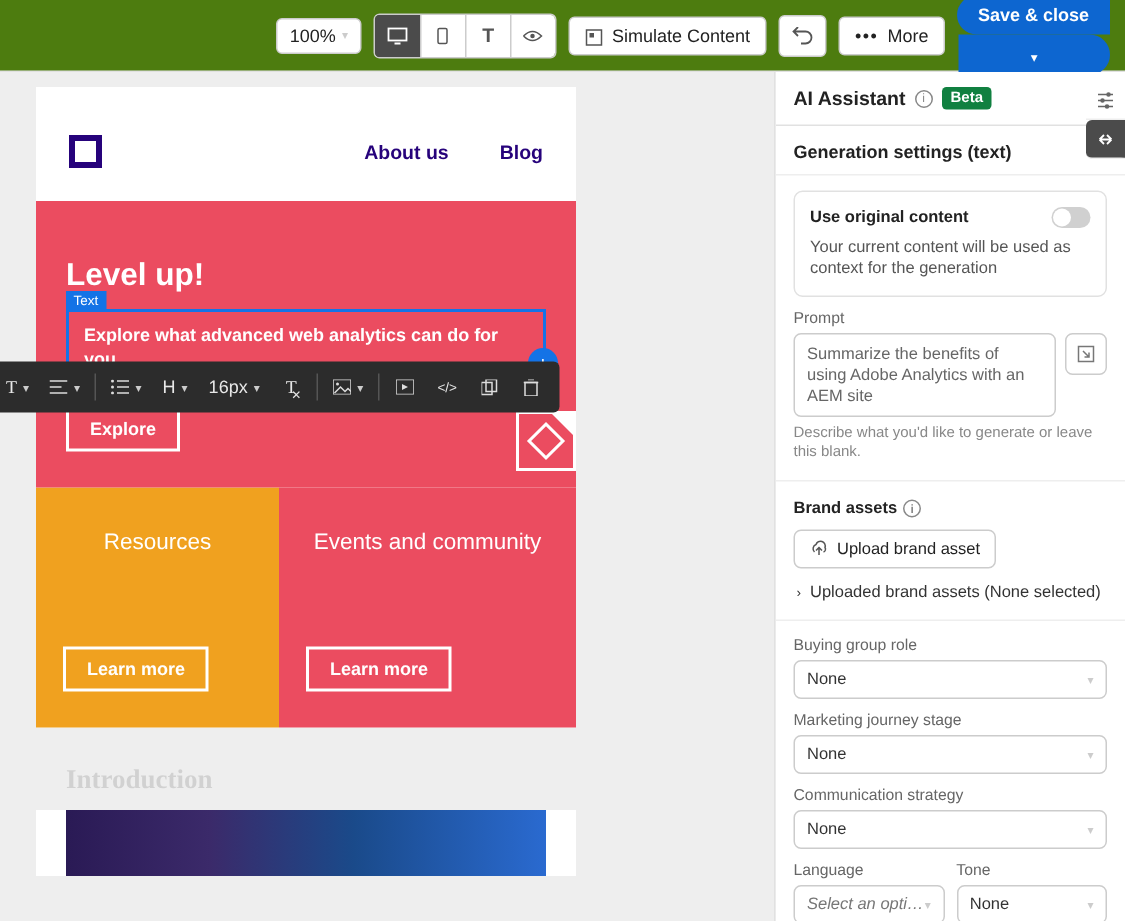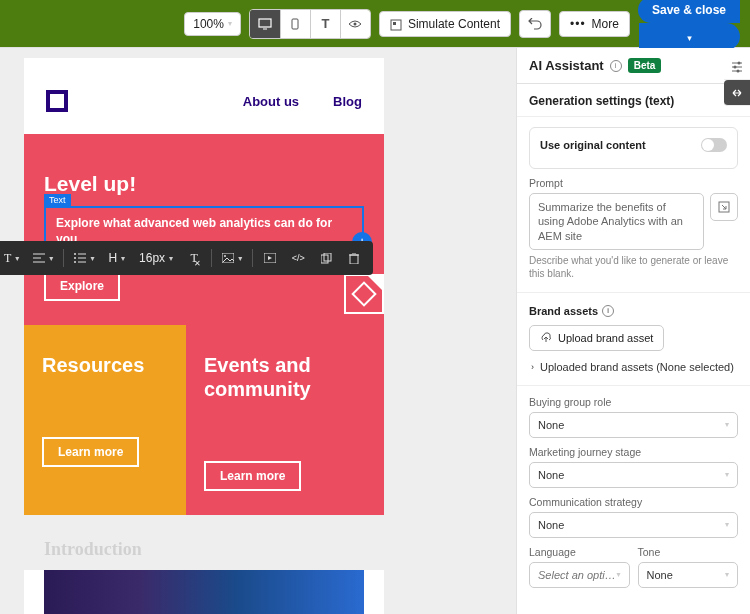--- a/index.html
+++ b/index.html
@@ -27,21 +27,21 @@
   .selected-text p { font-size: 12px; font-weight: 700; line-height: 1.3; }
   .add-handle { position: absolute; right: -10px; top: 50%; width: 20px; height: 20px; background: #1473e6; border-radius: 50%; color: #fff; display: flex; align-items: center; justify-content: center; font-size: 14px; }
   .outline-btn { display: inline-block; border: 2px solid #fff; padding: 6px 14px; font-size: 12px; font-weight: 700; }
   .hero-icon { position: absolute; right: 0; top: 140px; width: 40px; height: 40px; border: 2px solid #fff; }
   .hero-icon::after { content: ""; position: absolute; right: -2px; top: -2px; width: 0; height: 0; border-top: 18px solid #fff; border-left: 18px solid transparent; }
   .hero-icon::before { content: ""; position: absolute; left: 50%; top: 50%; width: 14px; height: 14px; border: 2px solid #fff; transform: translate(-50%, -50%) rotate(45deg); }
   .two-col { display: flex; }
   .col { padding: 28px 18px 24px; color: #fff; }
   .col.orange { background: #f0a11f; width: 45%; }
   .col.red { background: #eb4c60; width: 55%; }
-  .col h3 { font-size: 20px; font-weight: 700; margin-bottom: 60px; line-height: 1.2; }
+  .col h3 { font-size: 15px; font-weight: 400; margin-bottom: 60px; line-height: 1.2; text-align: center; }
   .intro { background: #eeeeee; padding: 24px 20px 10px; }
   .intro h2 { color: rgba(0,0,0,0.12); font-size: 18px; font-weight: 800; font-family: Liberation Serif, serif; }
   .image-strip { height: 44px; background: linear-gradient(90deg, #2a1a55 0%, #3b2a6a 30%, #1a4a8a 60%, #2a6ad0 100%); margin: 0 20px; }
   .float-toolbar { position: absolute; top: 193px; left: -8px; background: #2c2c2c; border-radius: 4px; display: flex; align-items: center; padding: 4px 6px; gap: 2px; z-index: 5; }
   .ft-btn { width: 26px; height: 26px; display: flex; align-items: center; justify-content: center; color: #e8e8e8; font-size: 12px; cursor: pointer; border-radius: 3px; }
   .ft-btn.wide { width: auto; padding: 0 6px; gap: 4px; }
   .ft-sep { width: 1px; height: 18px; background: #555; margin: 0 2px; }
   .chev-sm { font-size: 8px; color: #ccc; }
   .sidepanel { width: 234px; background: #fff; border-left: 1px solid #e1e1e1; position: relative; display: flex; flex-direction: column; overflow-y: auto; }
   .side-head { padding: 10px 12px; display: flex; align-items: center; gap: 6px; border-bottom: 1px solid #e1e1e1; }
@@ -237,20 +237,21 @@
       <span class="beta-badge">Beta</span>
     </div>
     <div class="side-section-title">Generation settings (text)</div>
 
     <div class="pad">
       <div class="card">
         <div class="row-sb" style="margin-bottom:6px;">
           <span class="bold11">Use original content</span>
           <div class="toggle"></div>
         </div>
+        <div class="small">Your current content will be used as context for the generation</div>
       </div>
 
       <span class="label10">Prompt</span>
       <div class="prompt-row">
         <div class="prompt-input">Summarize the benefits of using Adobe Analytics with an AEM site</div>
         <div class="sq-btn">
           <svg width="12" height="12">
               <rect x="1" y="1" width="10" height="10" fill="none" stroke="#777"></rect>
               <path d="M4 4 L8 8 M8 5 V8 H5" fill="none" stroke="#777"></path>
             </svg>

